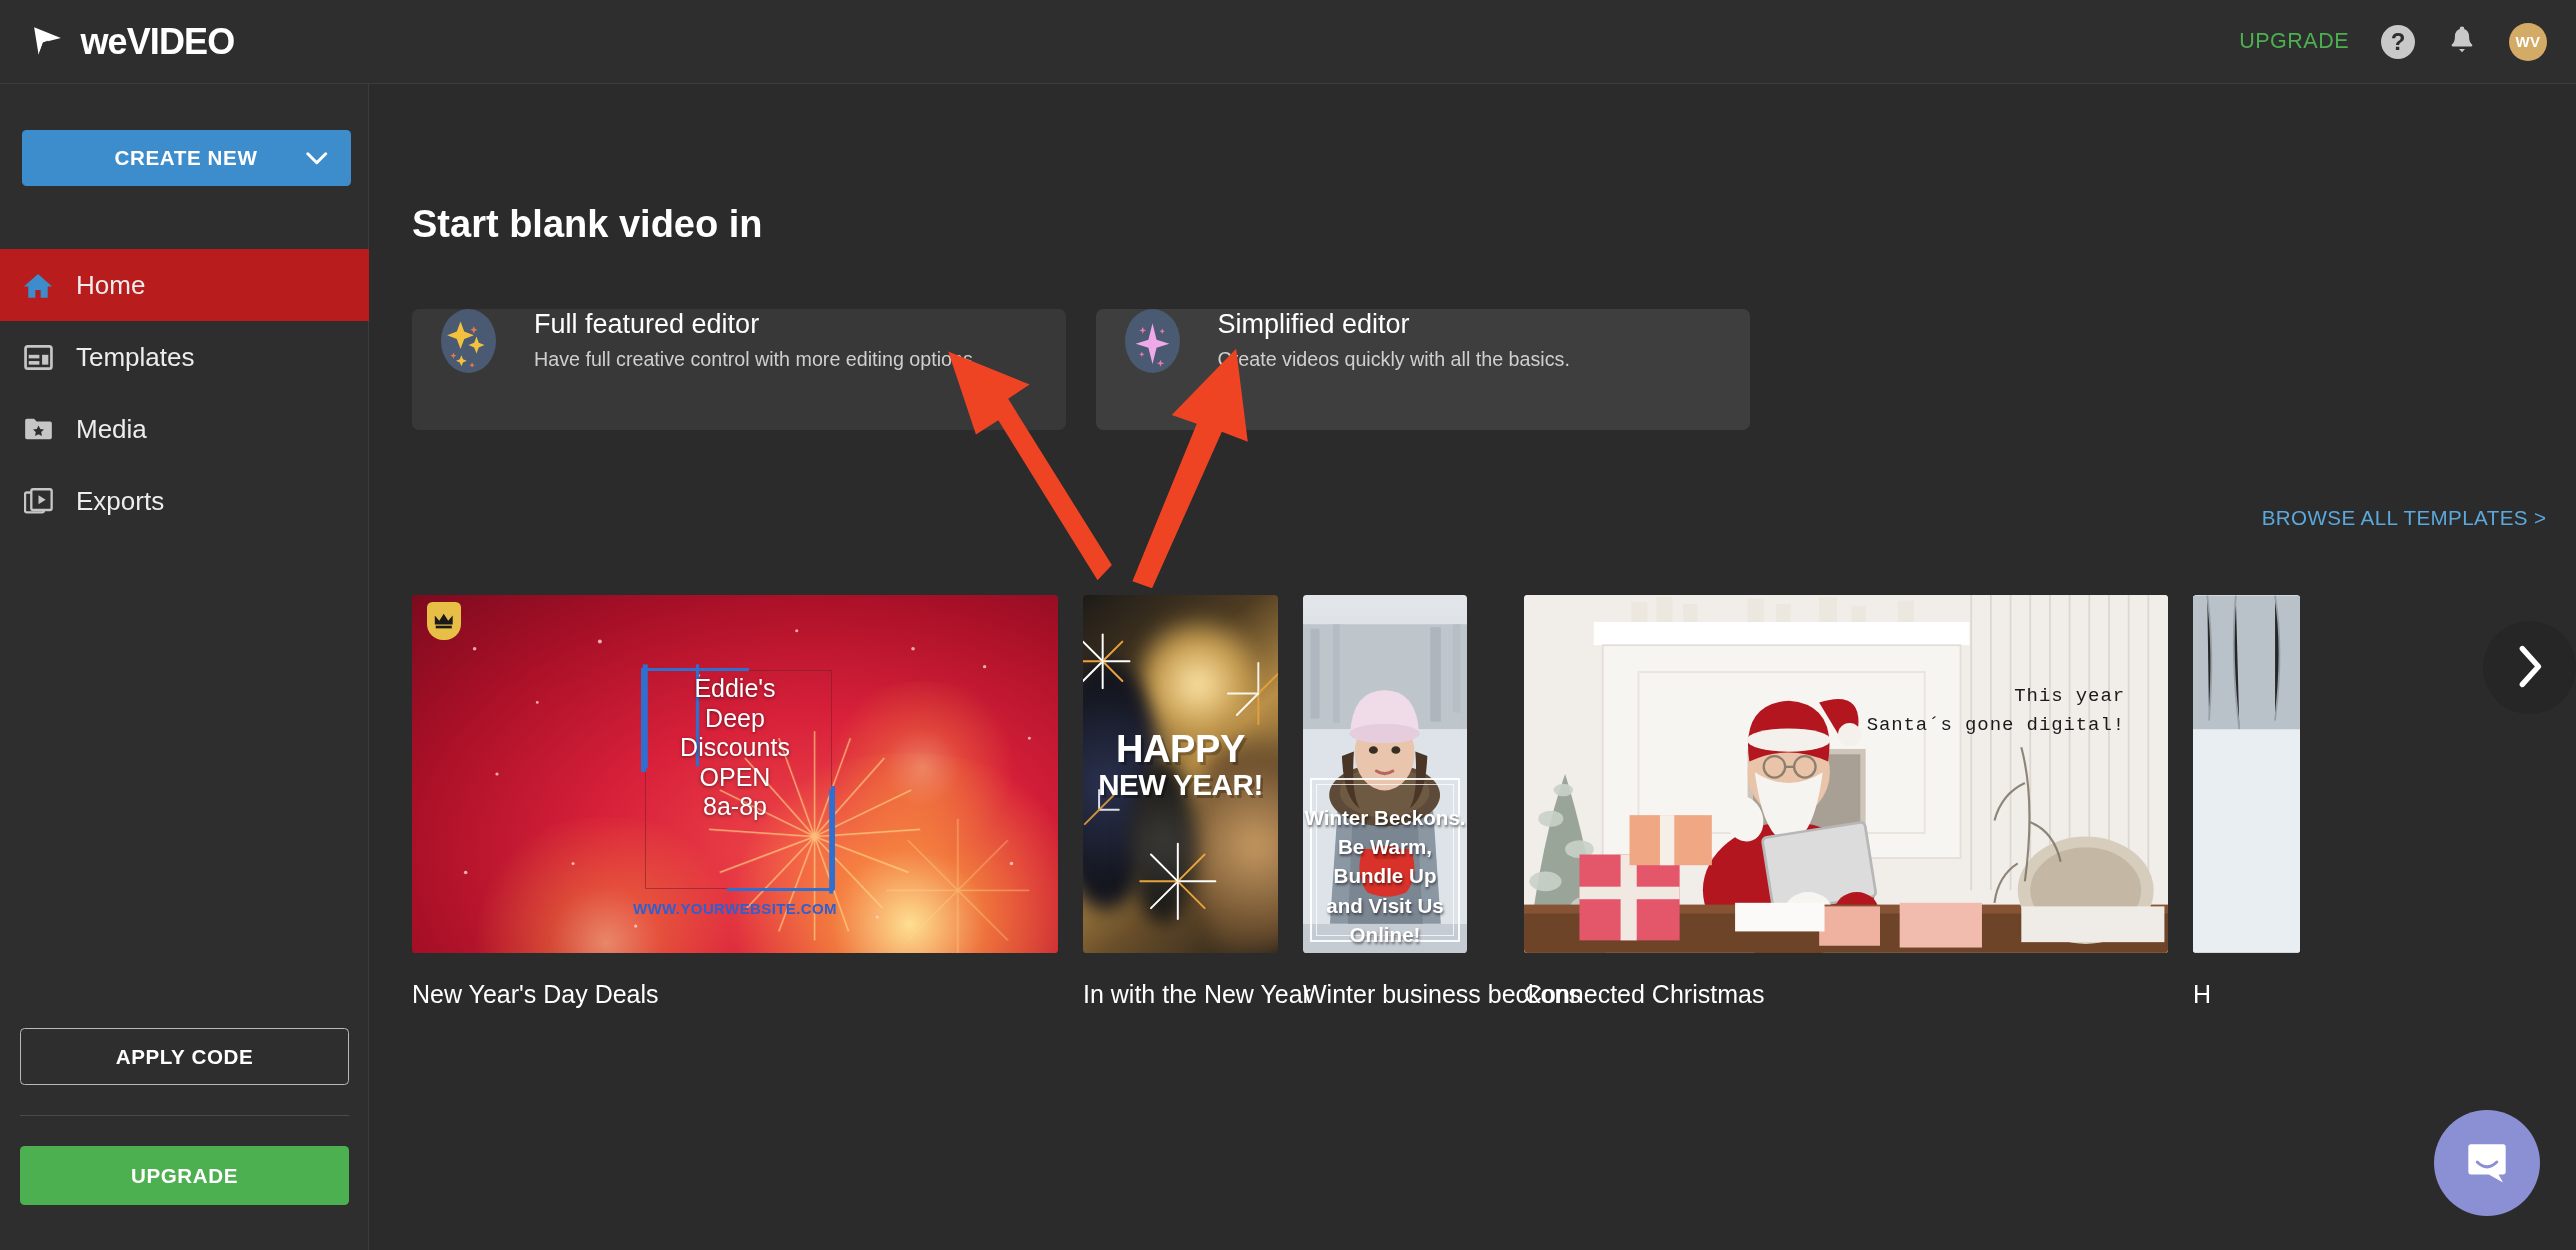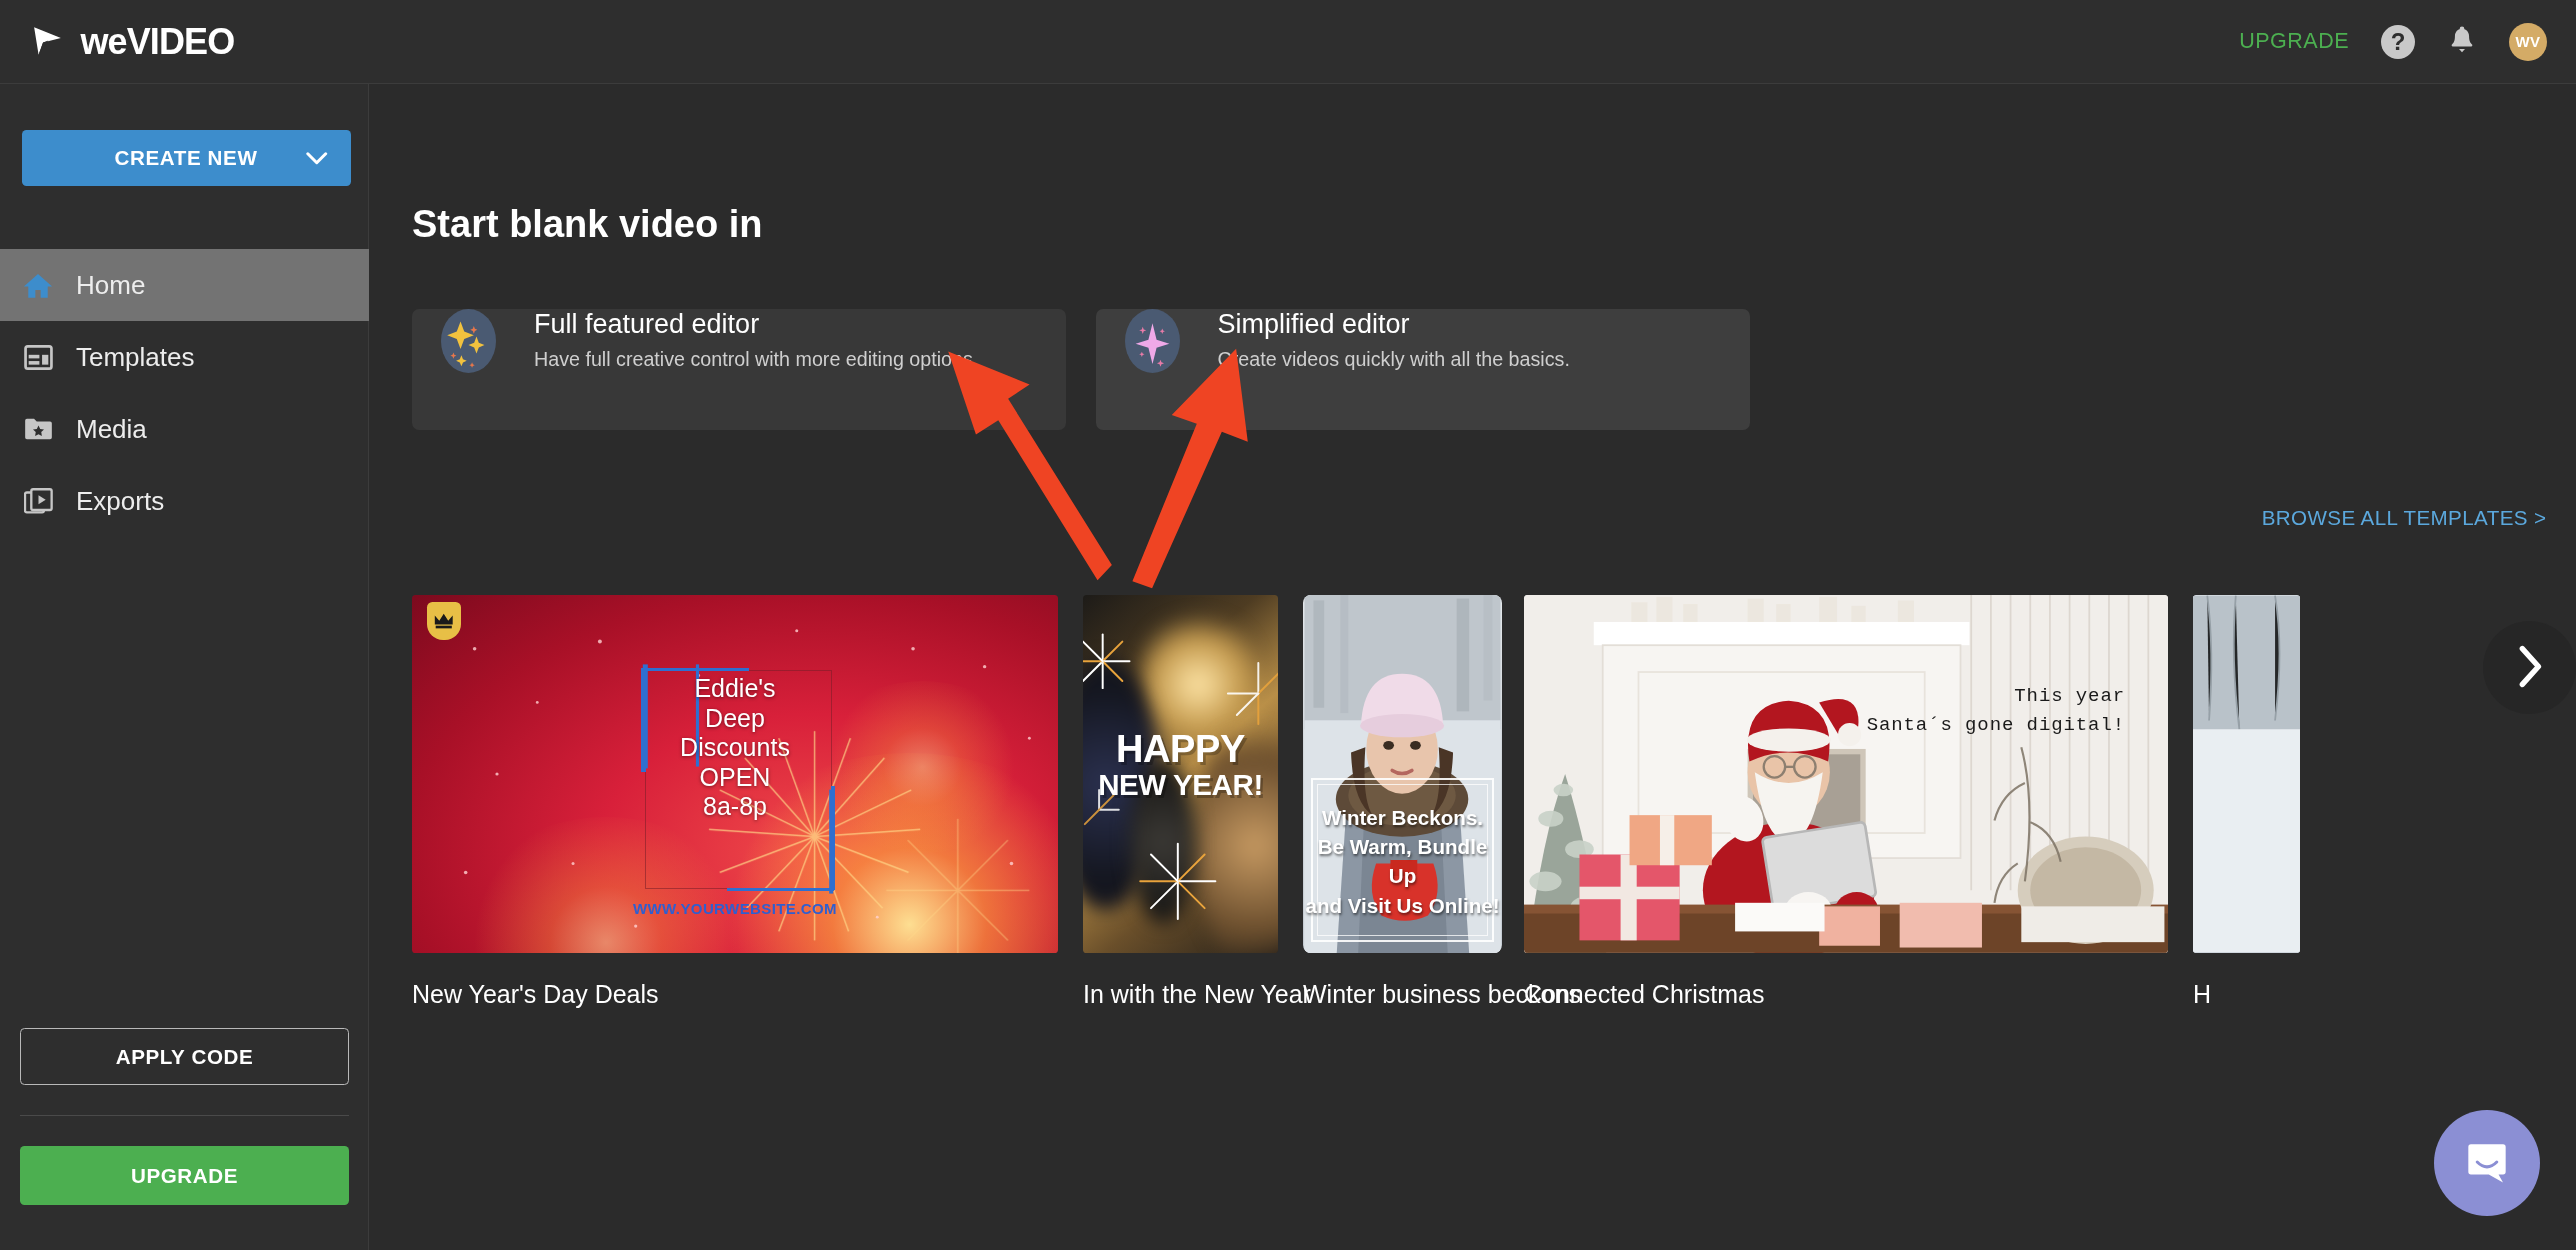--- a/index.html
+++ b/index.html
@@ -60,21 +60,21 @@
     cursor: pointer; position: absolute;
   }
   .create-new-btn .chev {
     position: absolute; right: 23px; top: 50%; transform: translateY(-50%);
   }
   .nav { position: absolute; top: 165px; left: 0; width: 369px; }
   .nav-item {
     display: flex; align-items: center; gap: 23px;
     height: 72px; padding-left: 23px; cursor: pointer;
   }
-  .nav-item.active { background: #737373; text-align: right; }
+  .nav-item.active { background: #b91c1c; text-align: right; }
   .nav-icon { width: 30px; height: 30px; display: flex; align-items: center; justify-content: center; }
   .nav-label { font-size: 26px; color: #ededed; }
 
   .sidebar-bottom { position: absolute; bottom: 45px; left: 0; width: 369px; }
   .apply-code-btn {
     display: block; width: 329px; height: 57px; margin: 0 auto;
     background: transparent; border: 0.9px solid #b9b9b9; border-radius: 4.5px;
     color: #ffffff; font-size: 20.6px; font-weight: 600; letter-spacing: 0.6px;
     font-family: "Liberation Sans", sans-serif; cursor: pointer;
   }
@@ -466,21 +466,21 @@
         </div>
         <div class="overlay-text" style="top:136px;left:0;">
           <div class="ny-text">HAPPY</div>
           <div class="ny-text" style="font-size:29.5px;margin-top:3.6px;">NEW YEAR!</div>
         </div>
       </div>
       <div class="tpl-title">In with the New Year</div>
     </div>
 
     <div class="tpl" style="width:196px;">
-      <div class="tpl-thumb wb-bg" style="width:199px;border-radius:8px;">
+      <div class="tpl-thumb wb-bg" style="width:164px;">
         <div class="art">
           <svg width="100%" height="100%" viewBox="0 0 219 400" style="position:absolute;inset:0;">
             <rect width="219" height="400" fill="#e4e9ed"></rect>
             <g opacity=".5" fill="#9aa4ac">
               <rect x="0" y="0" width="219" height="150"></rect>
               <rect x="10" y="6" width="12" height="120" fill="#7d8790"></rect>
               <rect x="40" y="0" width="9" height="132" fill="#88929b"></rect>
               <rect x="170" y="4" width="14" height="126" fill="#79838c"></rect>
               <rect x="200" y="0" width="10" height="118" fill="#8b959e"></rect>
             </g>

